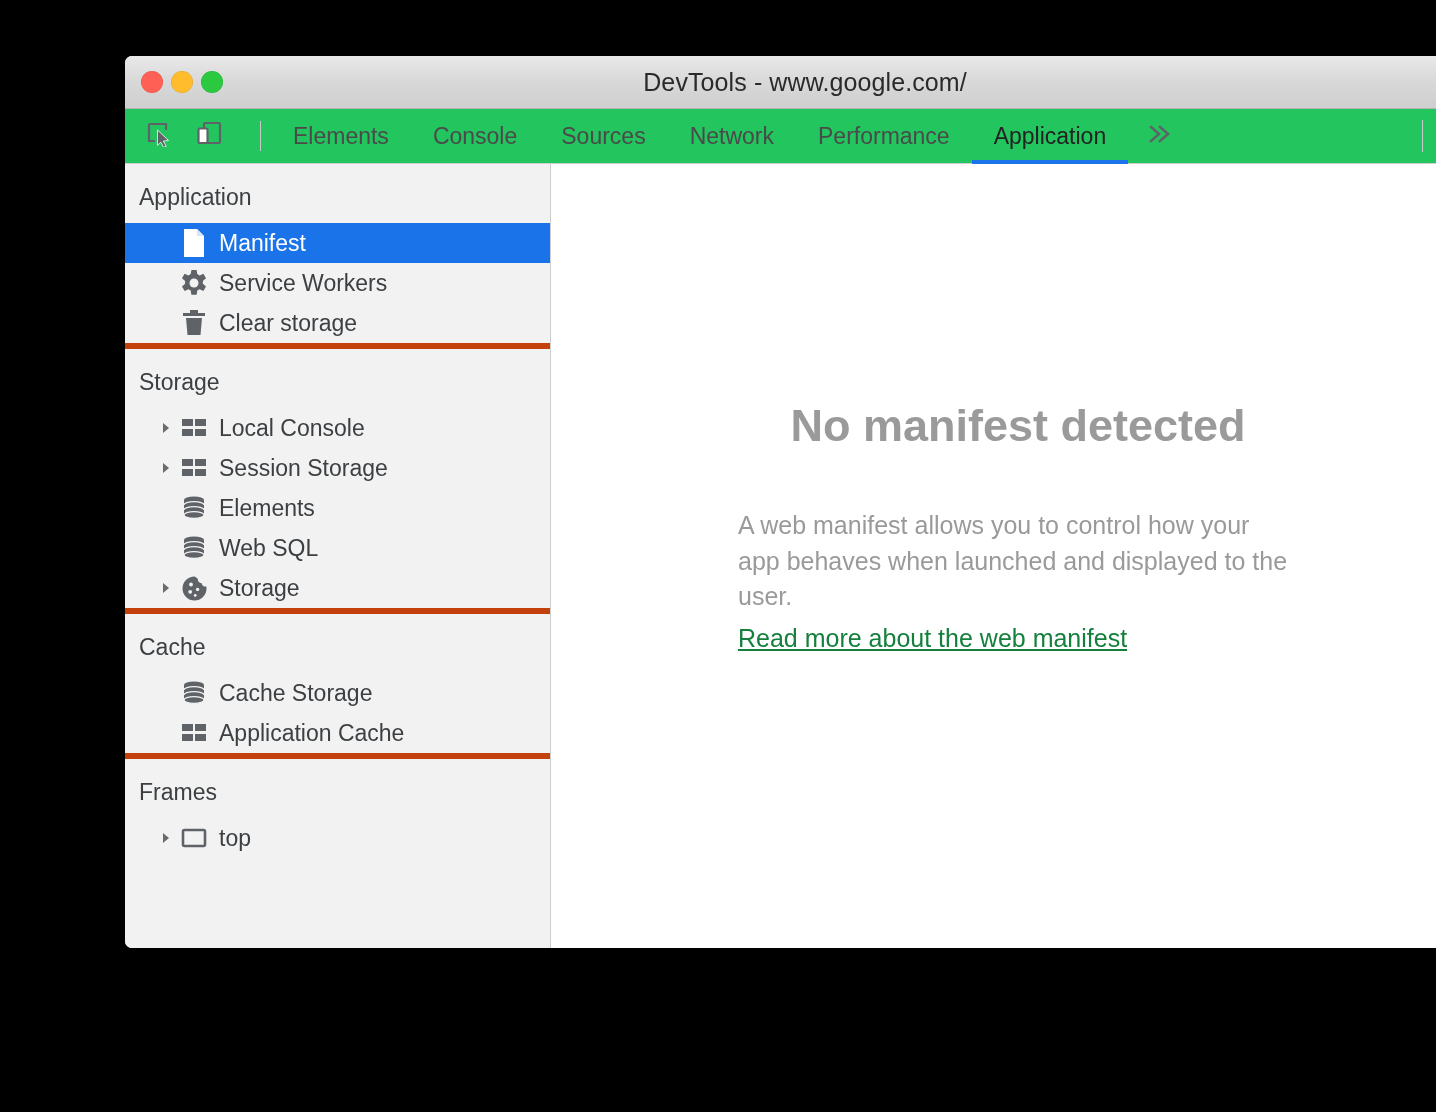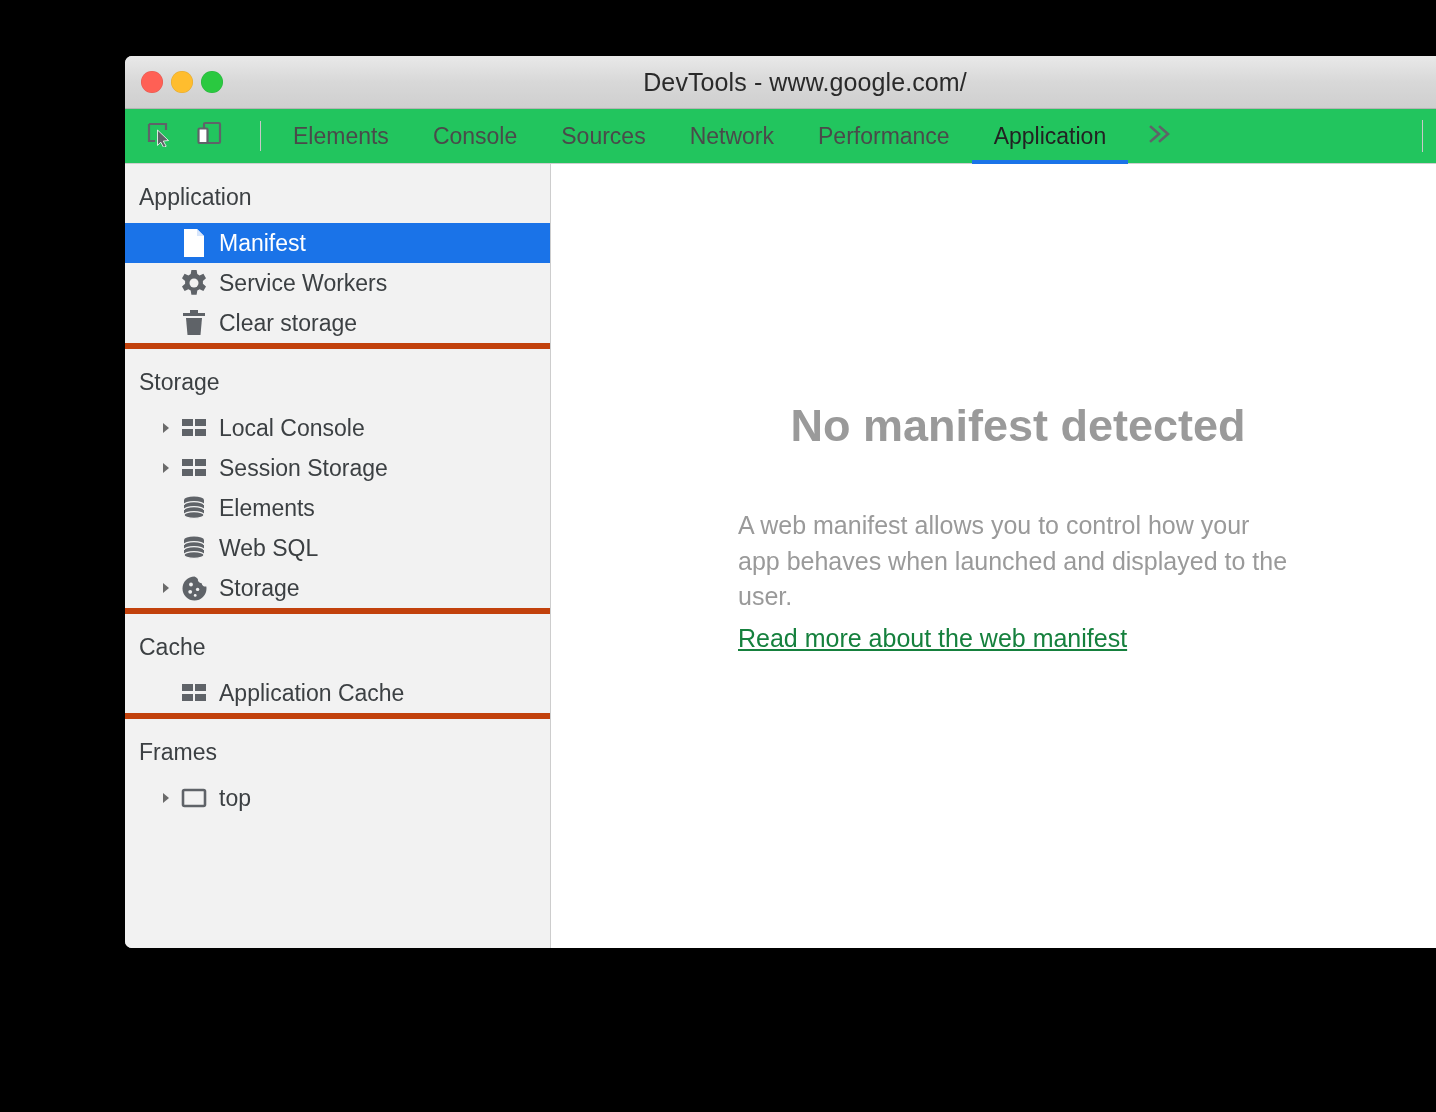--- a/index.html
+++ b/index.html
@@ -455,20 +455,39 @@
               <circle cx="14.2" cy="20.4" r="1.4" fill="#f2f2f2"></circle>
             </svg>
           </span>
           <span class="row-label">Storage</span>
         </div>
       </div>
 
       <div class="section">
         <div class="section-title">Cache</div>
 
+        <div class="row">
+          <span class="arrow empty">
+            <svg width="14" height="14" viewBox="0 0 14 14">
+                <path d="M4 2 L10 7 L4 12 Z" fill="#6b6b6b"></path>
+              </svg>
+          </span>
+          <span class="icon">
+            <svg width="26" height="26" viewBox="0 0 26 26">
+              <ellipse cx="13" cy="5" rx="10" ry="3.4" fill="#5f6368"></ellipse>
+              <rect x="3" y="5" width="20" height="5" fill="#5f6368"></rect>
+              <ellipse cx="13" cy="10" rx="10" ry="3.4" fill="#5f6368" stroke="#f2f2f2" stroke-width="1.3"></ellipse>
+              <rect x="3" y="10" width="20" height="5" fill="#5f6368"></rect>
+              <ellipse cx="13" cy="15" rx="10" ry="3.4" fill="#5f6368" stroke="#f2f2f2" stroke-width="1.3"></ellipse>
+              <rect x="3" y="15" width="20" height="5" fill="#5f6368"></rect>
+              <ellipse cx="13" cy="20" rx="10" ry="3.4" fill="#5f6368" stroke="#f2f2f2" stroke-width="1.3"></ellipse>
+            </svg>
+          </span>
+          <span class="row-label">Cache Storage</span>
+        </div>
 
         <div class="row">
           <span class="arrow empty">
             <svg width="14" height="14" viewBox="0 0 14 14">
                 <path d="M4 2 L10 7 L4 12 Z" fill="#6b6b6b"></path>
               </svg>
           </span>
           <span class="icon">
             <svg width="26" height="22" viewBox="0 0 26 22">
               <rect x="1" y="2" width="11" height="7" fill="#5f6368"></rect>

